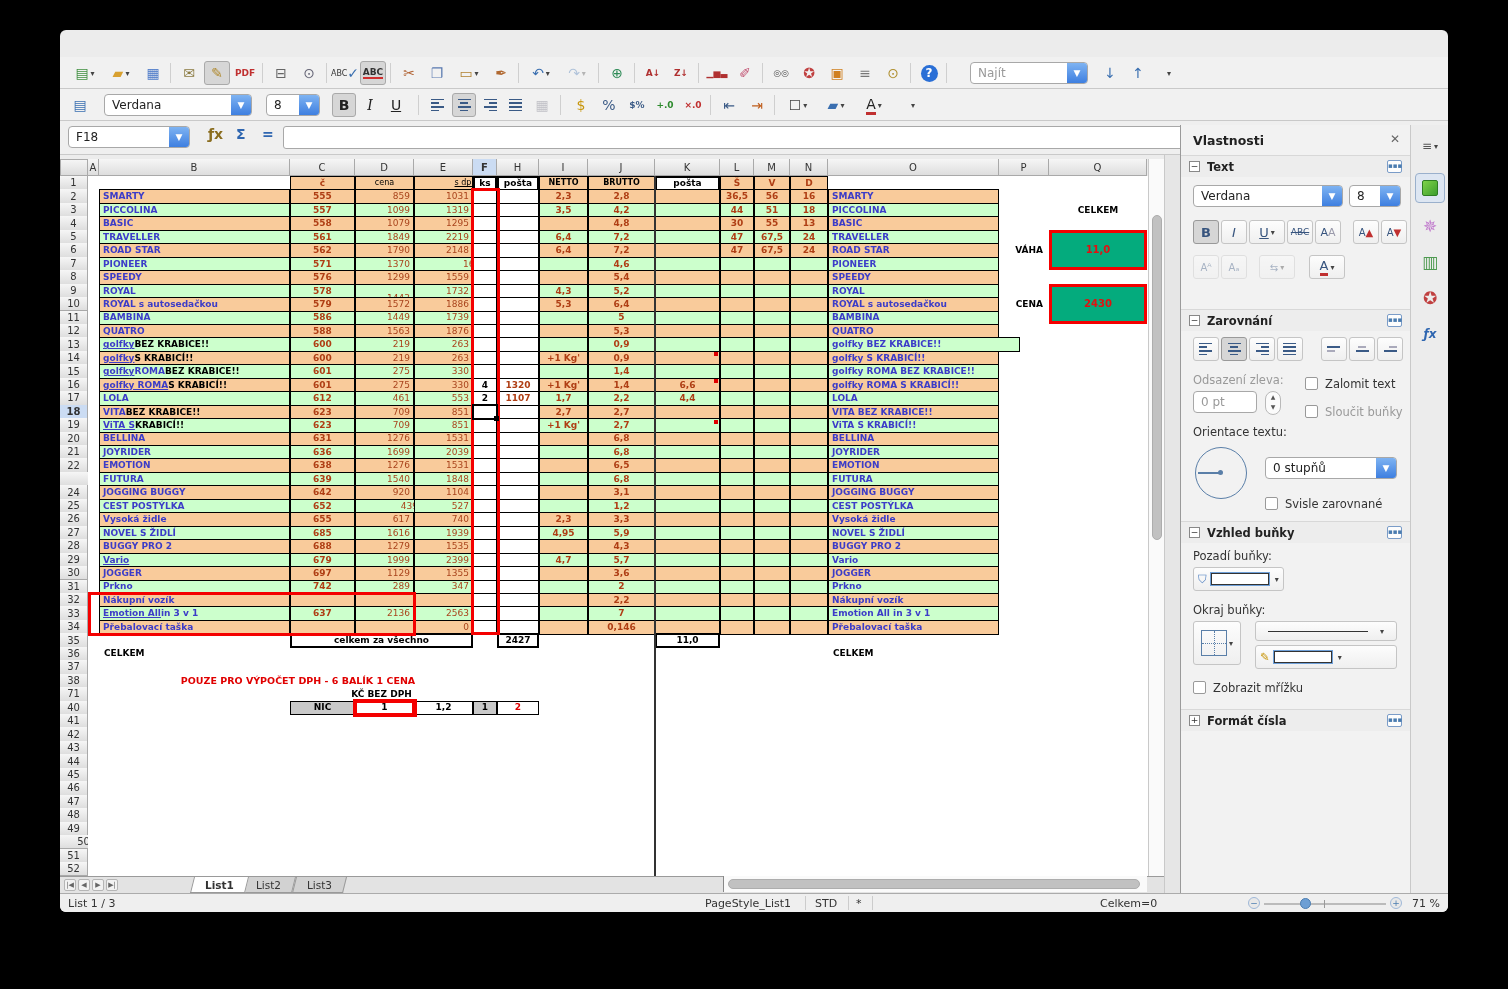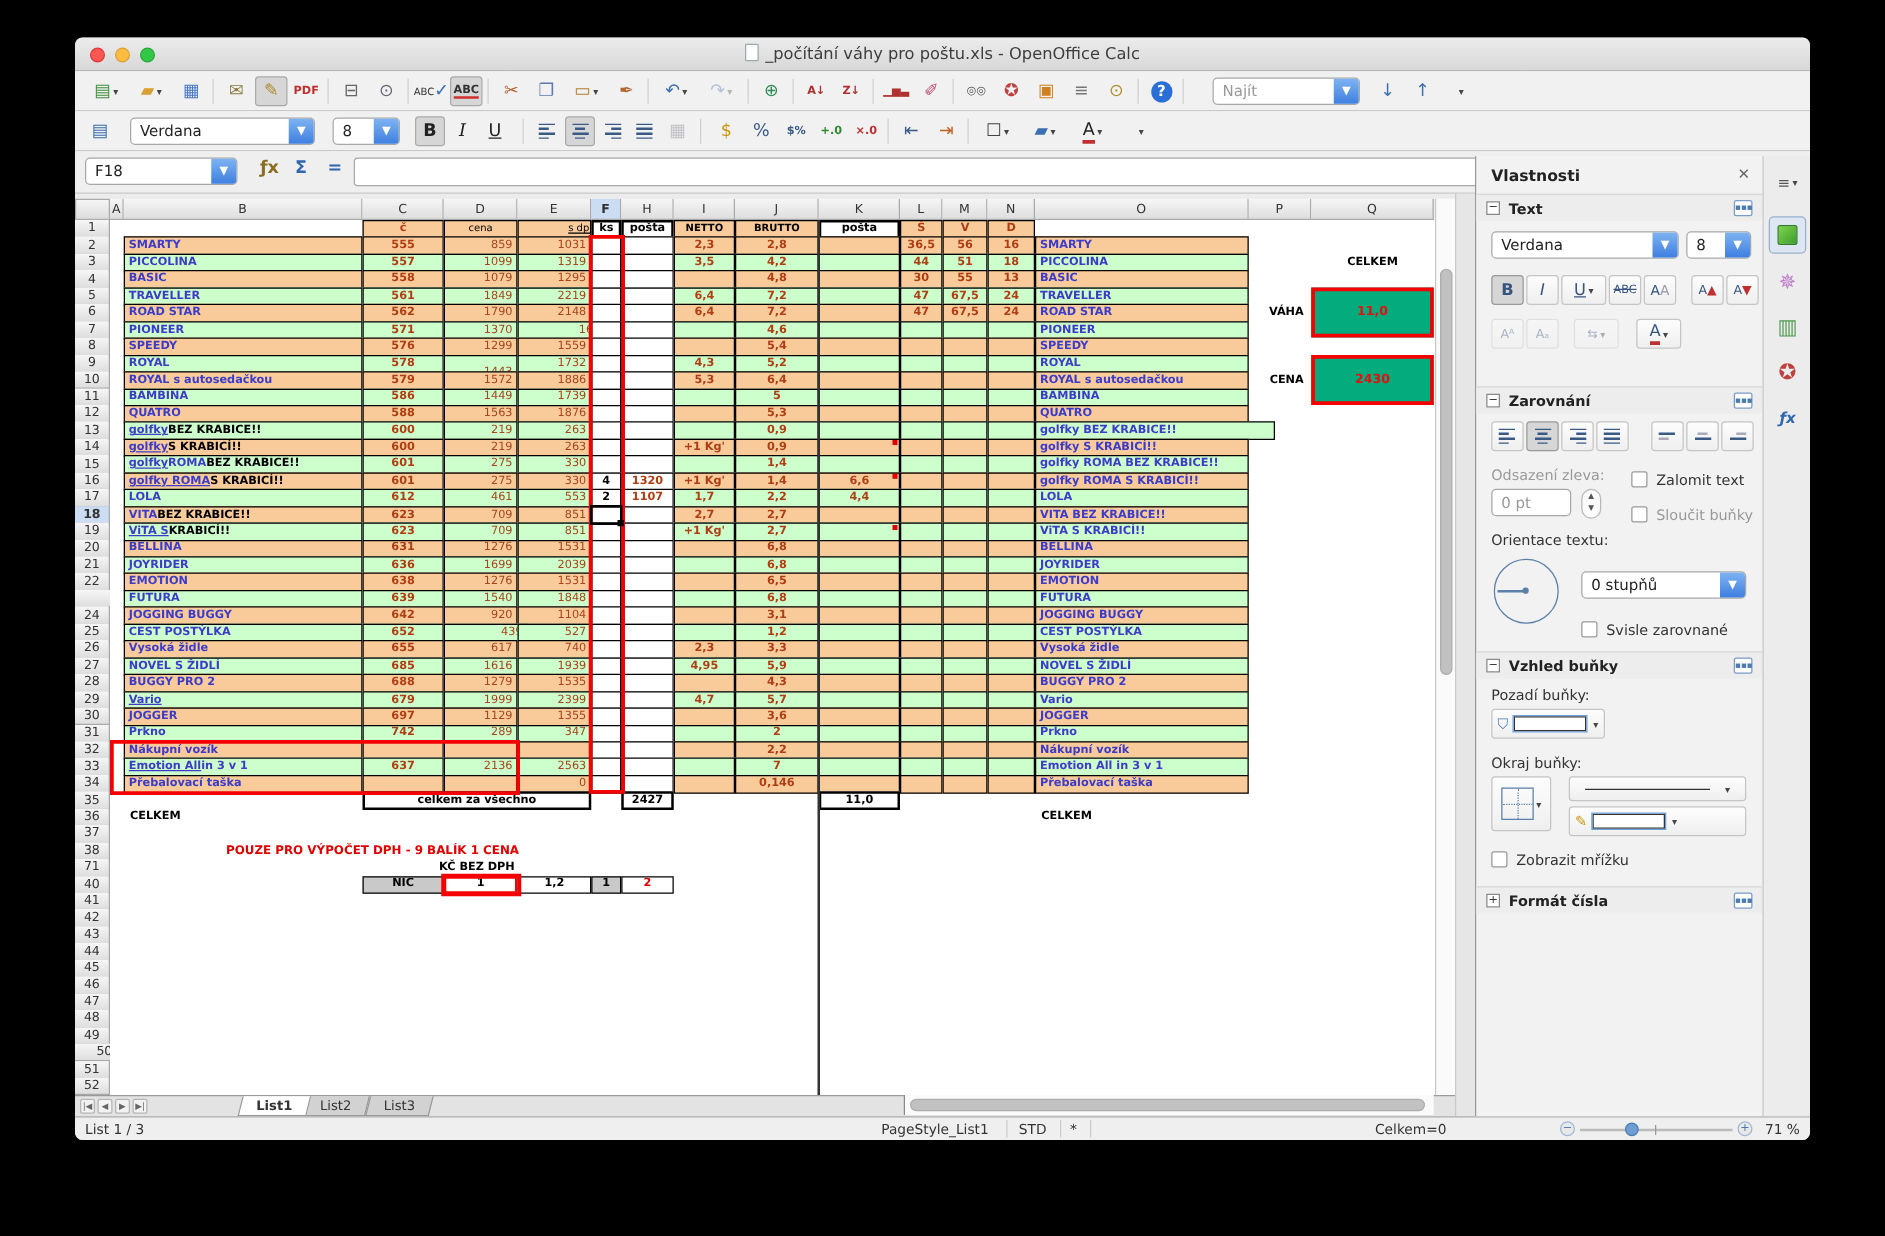--- a/index.html
+++ b/index.html
@@ -116,26 +116,20 @@
   .sico.active{border:1px solid #9ab0cc;background:#DDE6F2;}
   .cube{width:16px;height:16px;background:linear-gradient(135deg,#7ED34A,#3D9E2E);border:1px solid #2E7D23;border-radius:2px;}
   .fx{font-size:12px;font-weight:bold;color:#2F66B0;font-style:italic;}
 </style>
 </head>
 <body>
 
 <div class="screen">
   <div class="window">
 
-    <div class="titlebar">
-      <span class="tl r"></span>
-      <span class="tl y"></span>
-      <span class="tl g"></span>
-      <div class="title"><span class="docicon"></span><span>_počítání váhy pro poštu.xls - OpenOffice Calc</span></div>
-    </div>
 
     <div class="tb tb1" id="tb1">
         <div class="tbi" style="left: 8px; width: 34px;">
           <span style="color:#3f8f3f;">▤</span>
           <span class="dd">▾</span>
         </div>
         <div class="tbi" style="left: 44px; width: 34px;">
           <span style="color:#D8A030;">▰</span>
           <span class="dd">▾</span>
         </div>
@@ -1016,21 +1010,21 @@
         <div class="cell thick bg-w dark" style="left: 202px; top: 457.3px; width: 183px; height: 14.85px;">celkem za všechno</div>
         <div class="cell thick bg-w dark" style="left: 409px; top: 457.3px; width: 42px; height: 14.85px;">2427</div>
         <div class="cell thick bg-w dark" style="left: 567px; top: 457.3px; width: 65px; height: 14.85px;">11,0</div>
         <div class="cell name dark" style="left: 13px; top: 470.75px; width: 100px; height: 14.45px;">CELKEM</div>
         <div class="cell name dark" style="left: 742px; top: 470.75px; width: 100px; height: 14.45px;">CELKEM</div>
         <div class="cell dark" style="left: 961px; top: 26.9px; width: 98px; height: 14.45px;">CELKEM</div>
         <div class="cell dark" style="left: 911px; top: 67.25px; width: 44px; height: 14.45px; justify-content: flex-end;">VÁHA</div>
         <div class="cell dark" style="left: 911px; top: 121.05px; width: 44px; height: 14.45px; justify-content: flex-end;">CENA</div>
         <div class="greenbox" style="left: 961px; top: 53.8px; width: 98px; height: 40.35px;">11,0</div>
         <div class="greenbox" style="left: 961px; top: 107.6px; width: 98px; height: 40.35px;">2430</div>
-        <div class="cell" style="left: 60px; top: 497.65px; width: 300px; height: 14.45px; color: rgb(224, 0, 0); font-size: 9.5px;">POUZE PRO VÝPOČET DPH - 9 BALÍK 1 CENA</div>
+        <div class="cell" style="left: 60px; top: 497.65px; width: 300px; height: 14.45px; color: rgb(224, 0, 0); font-size: 9.5px;">POUZE PRO VÝPOČET DPH - 6 BALÍK 1 CENA</div>
         <div class="cell dark" style="left: 202px; top: 511.1px; width: 183px; height: 14.45px;">KČ BEZ DPH</div>
         <div class="cell bd dark bg-gray" style="left: 202px; top: 524.55px; width: 65px; height: 14.85px;">NIC</div>
         <div class="cell dark bg-w" style="left: 267px; top: 524.55px; width: 59px; height: 14.85px; border: 2.5px solid rgb(244, 0, 0);">1</div>
         <div class="cell bd dark bg-w" style="left: 326px; top: 524.55px; width: 59px; height: 14.85px;">1,2</div>
         <div class="cell bd dark bg-gray" style="left: 385px; top: 524.55px; width: 24px; height: 14.85px;">1</div>
         <div class="cell bd bg-w" style="left: 409px; top: 524.55px; width: 42px; height: 14.85px; color: rgb(224, 0, 0);">2</div>
         <div class="splitln" style="left: 566px; top: 0px; height: 700px;"></div>
         <div class="redbox" style="left: 383px; top: 12.45px; width: 29px; height: 446.85px;"></div>
         <div class="redbox" style="left: 0px; top: 415.95px; width: 328px; height: 44.35px;"></div>
         <div class="redbox" style="left: 265px; top: 522.55px; width: 64px; height: 18.45px;"></div>

